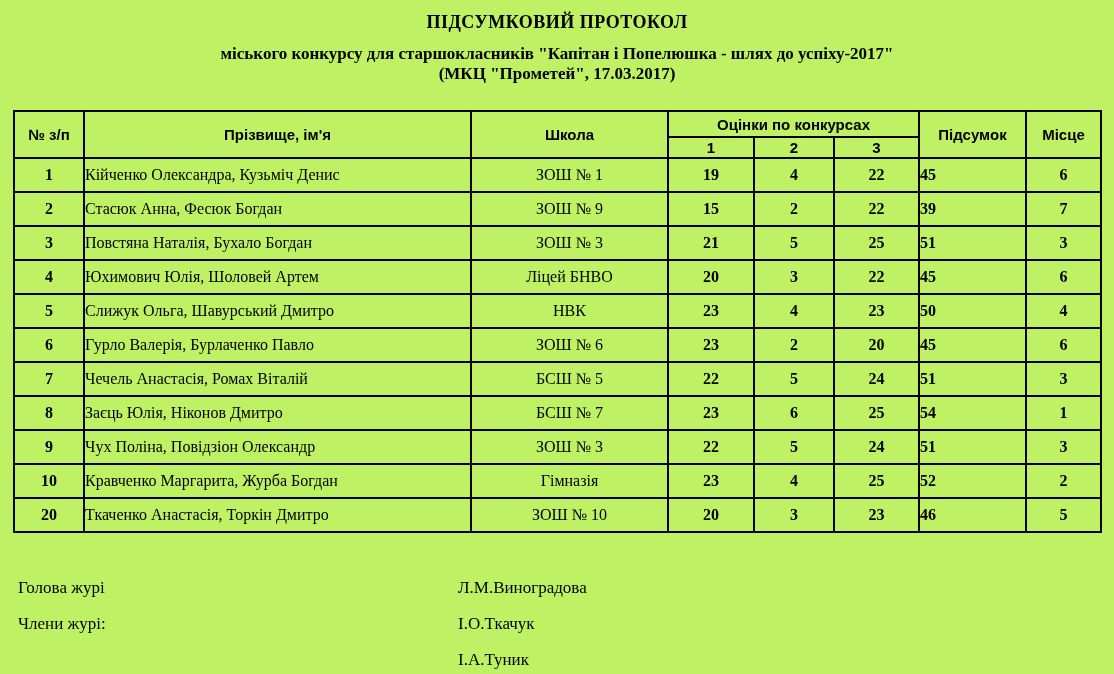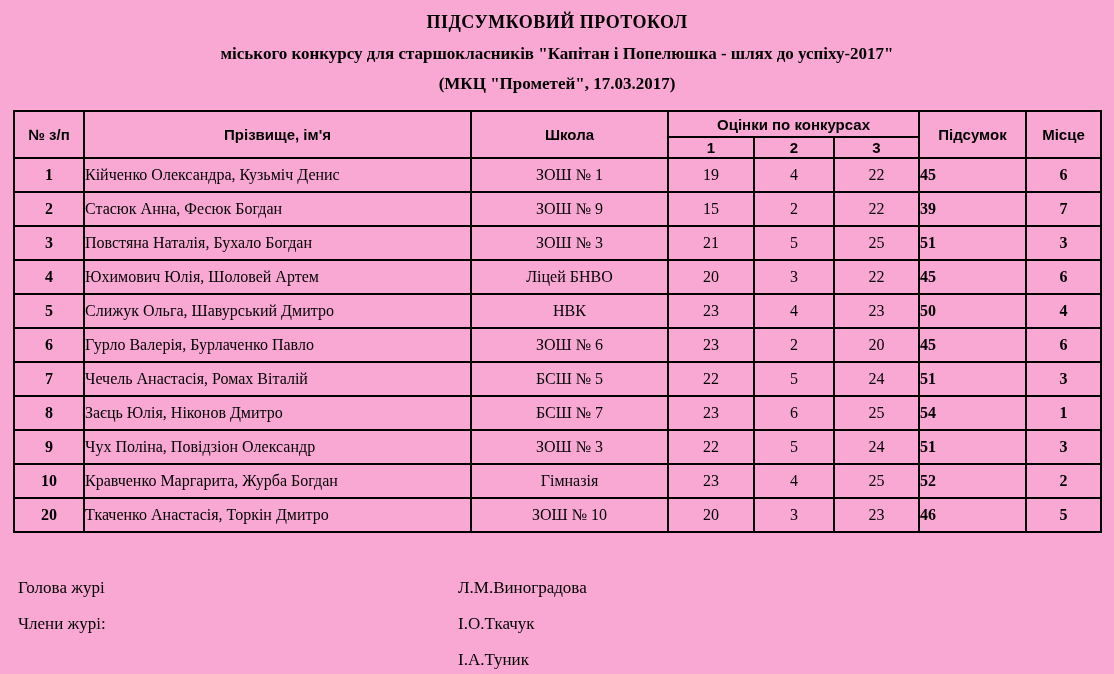--- a/index.html
+++ b/index.html
@@ -9,40 +9,39 @@
     width: 1114px;
     height: 674px;
     font-family: "Liberation Serif", serif;
     color: #000000;
     overflow: hidden;
   }
   .page {
     position: relative;
     width: 1114px;
     height: 674px;
-    background: #f9a8d4;
+    background: #bef264;
   }
 
   
   .title-block {
     position: absolute;
     top: 12px;
     left: 0;
     width: 100%;
     text-align: center;
     font-weight: bold;
   }
   .title-line1 {
     font-size: 18px;
     letter-spacing: 0.5px;
     margin-bottom: 11px;
   }
   .title-line2 {
     font-size: 17px;
-    margin-bottom: 10px;
   }
   .title-line3 {
     font-size: 17px;
   }
 
   
   table.results {
     position: absolute;
     left: 13px;
     top: 110px;
@@ -70,21 +69,21 @@
   tr.hdr-sub th   { border-top: 1px solid #000000; }
 
   table.results tbody tr { height: 34px; }
   table.results tbody td {
     font-size: 16px;
     vertical-align: middle;
   }
   td.c-num    { text-align: center; font-weight: bold; }
   td.c-name   { text-align: left; padding-left: 8px; }
   td.c-school { text-align: center; }
-  td.c-score  { text-align: center; font-weight: normal; font-size: 15px; }
+  td.c-score  { text-align: center; font-weight: bold; font-size: 15px; }
   td.c-total  { text-align: left; font-weight: bold; font-size: 19px; }
   td.c-place  { text-align: center; font-weight: bold; font-size: 15px; }
 
   
   .jury-block {
     position: absolute;
     left: 18px;
     top: 566px;
     width: 1080px;
     font-size: 17px;

